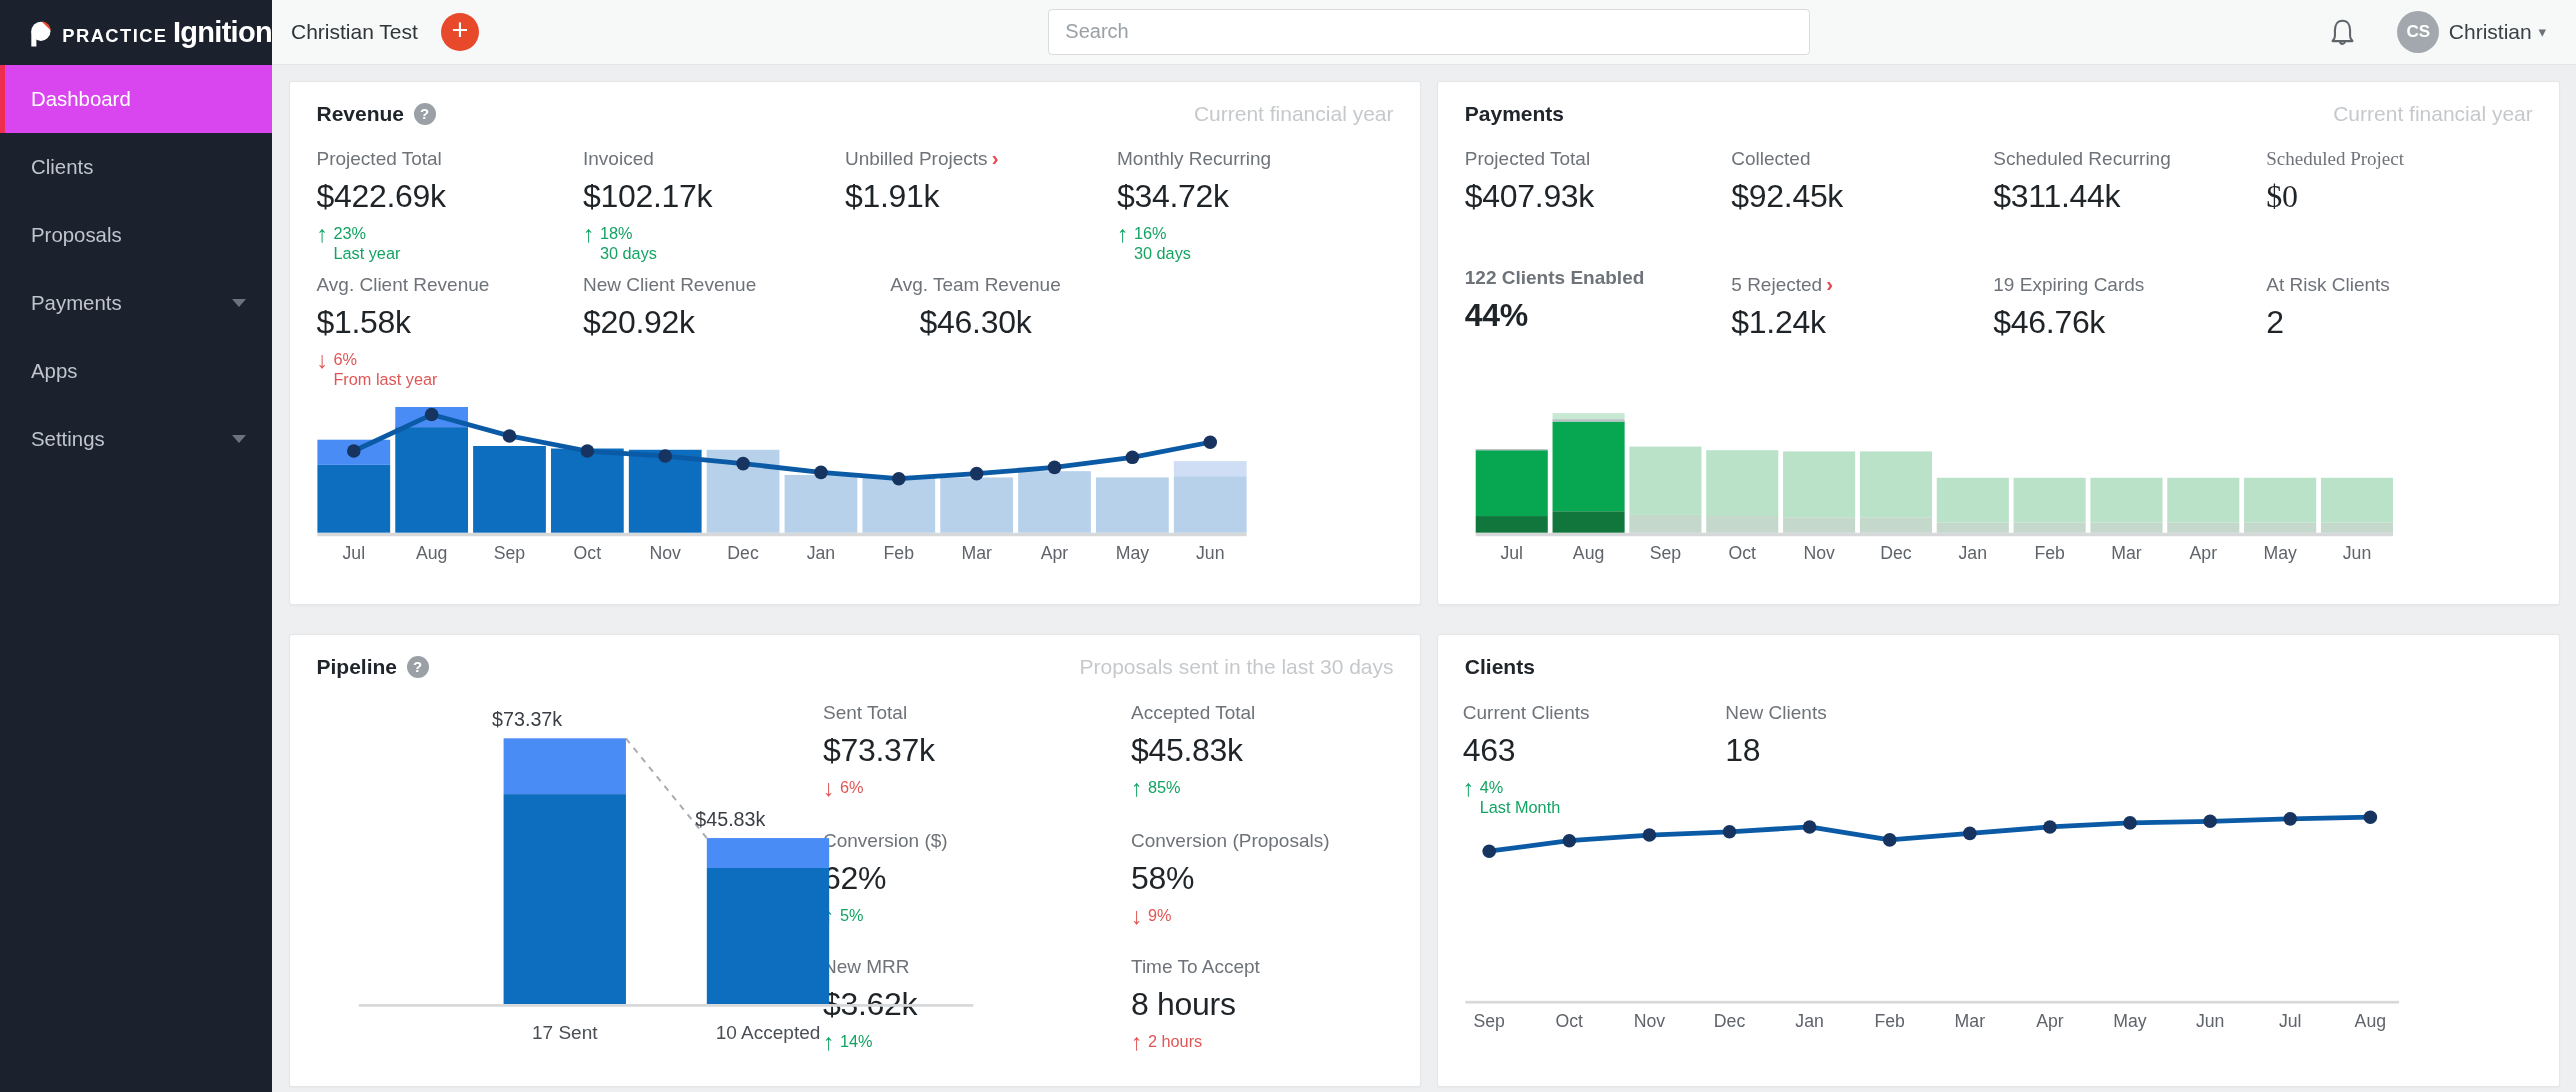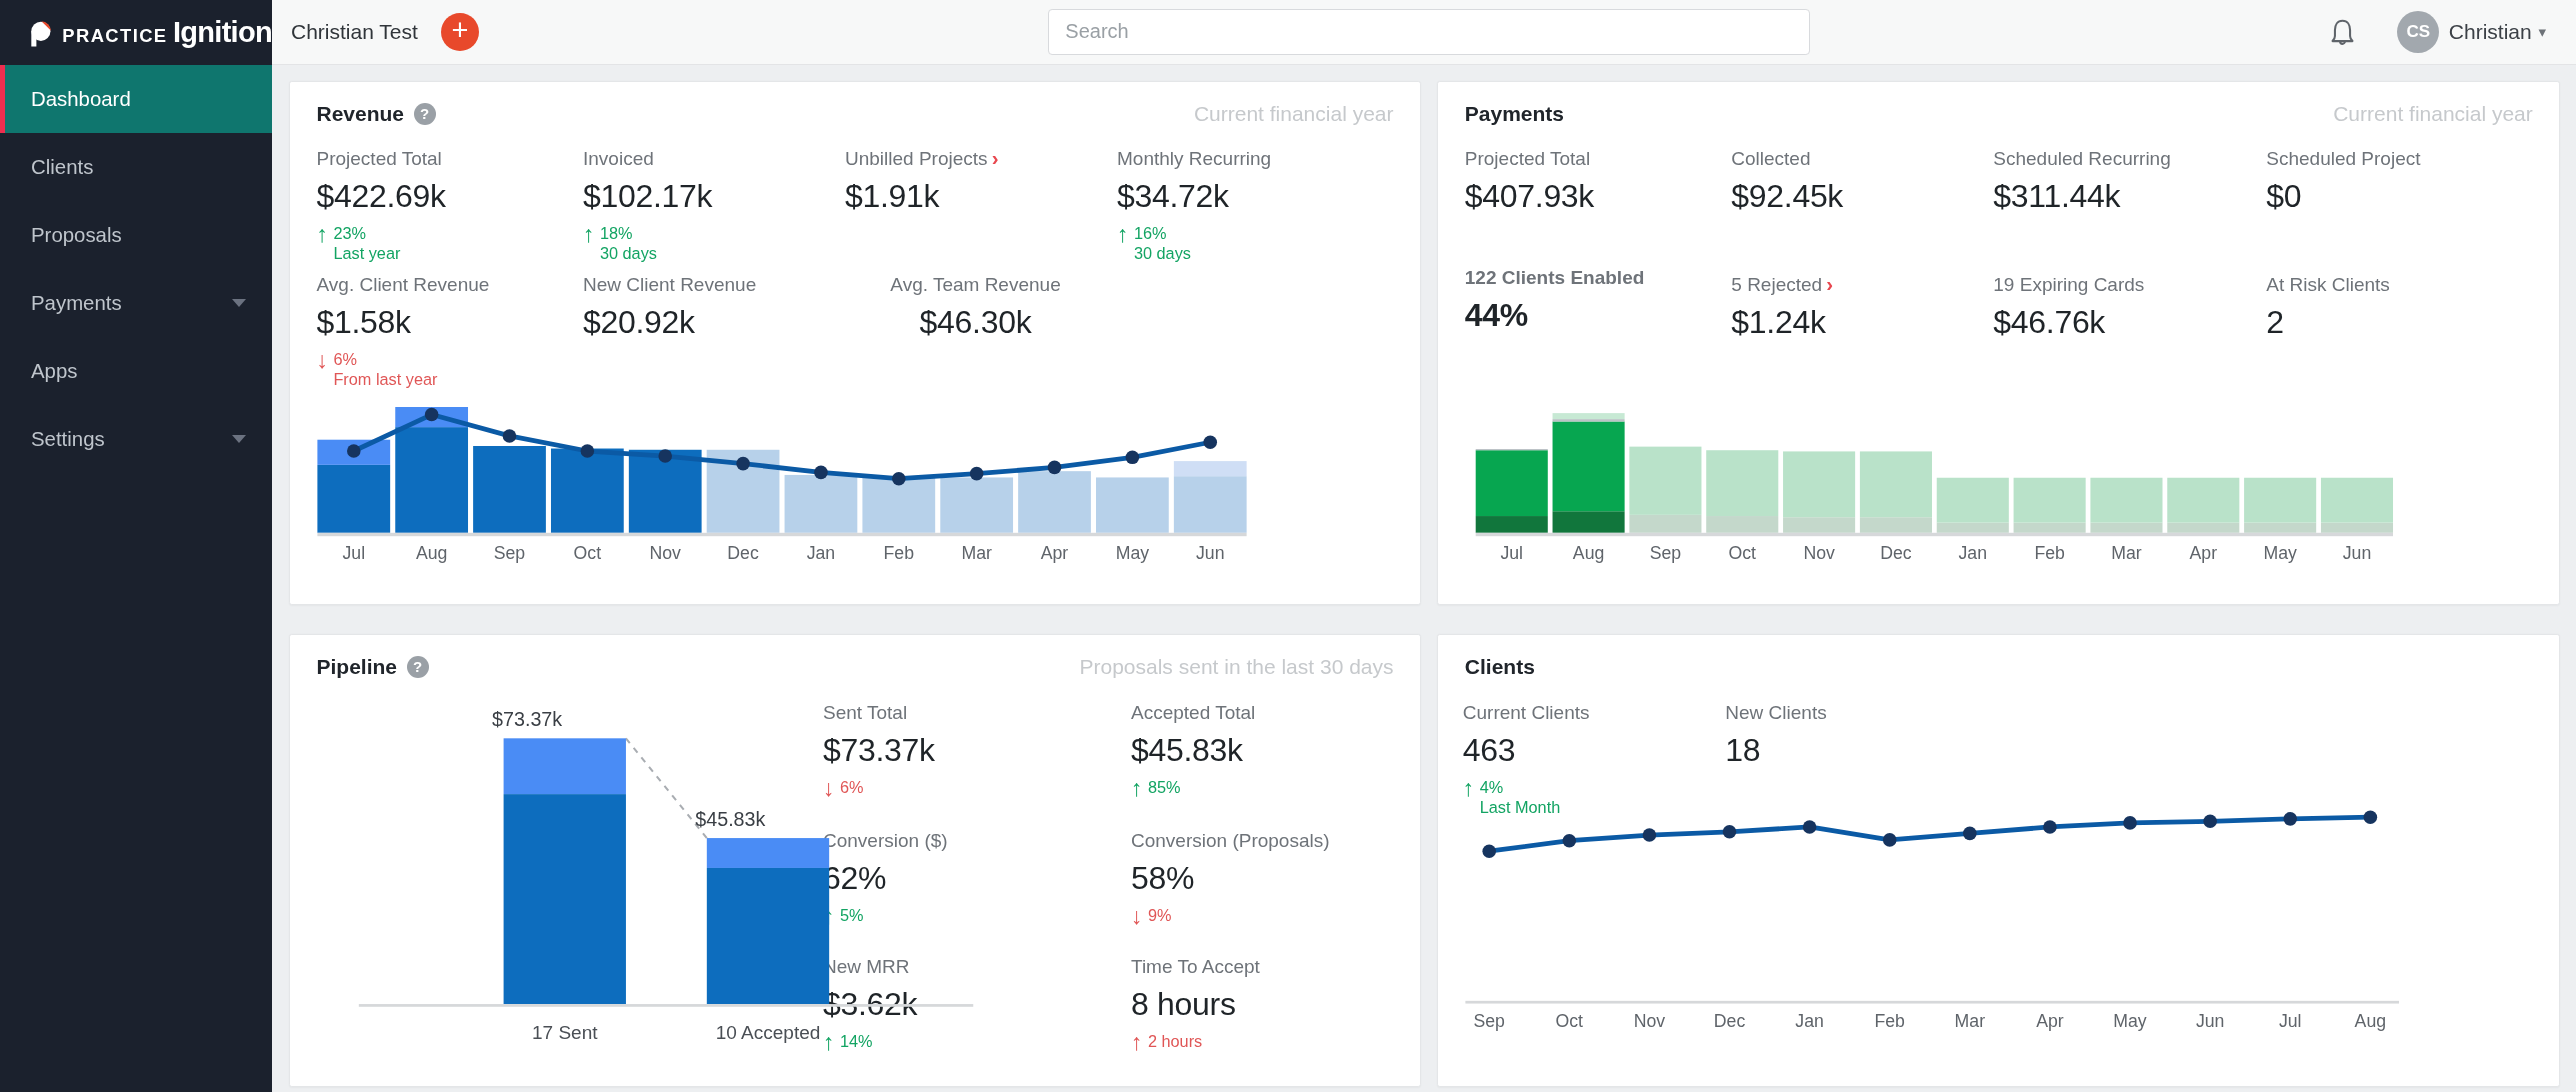--- a/index.html
+++ b/index.html
@@ -9,21 +9,21 @@
 
   
   .sidebar { width:272px; flex-shrink:0; background:#1b212d; height:1093px; }
   .logo-row { height:65px; display:flex; align-items:center; padding-left:24px; }
   .logo-text { color:#fff; display:flex; align-items:baseline; margin-left:6.8px; }
   .logo-practice { font-size:18.4px; font-weight:700; letter-spacing:1.4px; }
   .logo-ignition { font-size:29px; font-weight:700; margin-left:5.4px; letter-spacing:-0.7px; }
   nav { margin-top:0; }
   .nav-item { height:68px; display:flex; align-items:center; padding-left:31px; font-size:20.4px;
               color:#bfc5cc; cursor:pointer; position:relative; }
-  .nav-item.active { background:#0f766e; color:#ffffff; border-left:5.4px solid #ee2e4f; padding-left:26px; }
+  .nav-item.active { background:#d946ef; color:#ffffff; border-left:5.4px solid #ee2e4f; padding-left:26px; }
   .chev-down { margin-left:auto; margin-right:26px; width:0; height:0;
                border-left:7.5px solid transparent; border-right:7.5px solid transparent;
                border-top:8.8px solid #6b7280; }
 
   
   .main { flex:1; display:flex; flex-direction:column; }
   .topbar { height:65px; background:#f7f8f8; border-bottom:1.4px solid #e3e4e6;
             display:flex; align-items:center; position:relative; flex-shrink:0; }
   .account-name { margin-left:19px; font-size:21px; color:#30353a; }
   .add-btn { width:38px; height:38px; border-radius:50%; background:#e8492b; color:#fff;
@@ -247,21 +247,21 @@
               <div class="metric-value">$407.93k</div>
             </div>
             <div class="metric" style="left: 293px; top: 65px;">
               <div class="metric-label">Collected</div>
               <div class="metric-value">$92.45k</div>
             </div>
             <div class="metric" style="left: 555px; top: 65px;">
               <div class="metric-label">Scheduled Recurring</div>
               <div class="metric-value">$311.44k</div>
             </div>
-            <div class="metric" style="left: 828px; top: 65px;">
+            <div class="metric" style="left: 828px; top: 65px; font-family: Liberation Serif, serif;">
               <div class="metric-label">Scheduled Project</div>
               <div class="metric-value">$0</div>
             </div>
             <div class="metric" style="left: 26.5px; top: 184px; font-weight: bold;">
               <div class="metric-label">122 Clients Enabled</div>
               <div class="metric-value">44%</div>
             </div>
             <div class="metric" style="left: 293px; top: 191px;">
               <div class="metric-label">5 Rejected<span class="chev-red">›</span></div>
               <div class="metric-value">$1.24k</div>

